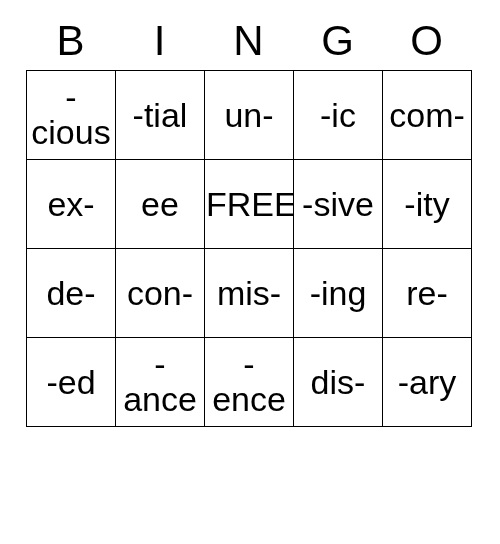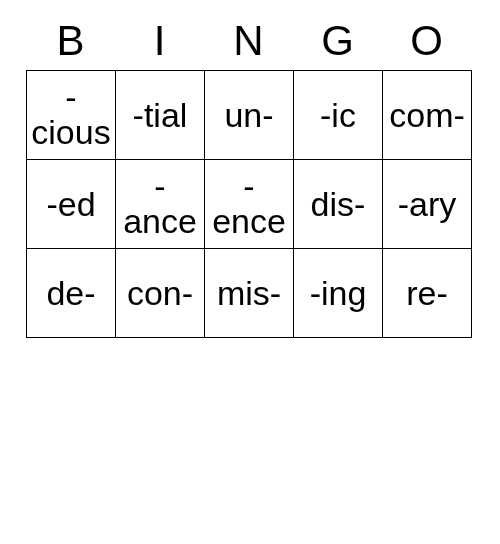--- a/index.html
+++ b/index.html
@@ -103,48 +103,65 @@
           </td>
         <td class="nowrap">
             <span class="cell-text">-ic</span>
           </td>
         <td class="nowrap">
             <span class="cell-text">com-</span>
           </td>
       </tr>
       <tr>
         <td class="nowrap">
-            <span class="cell-text">-ed</span>
-          </td>
-        <td class="wrap">
-            <span class="cell-text">-<br>ance</span>
-          </td>
-        <td class="wrap">
-            <span class="cell-text">-<br>ence</span>
+            <span class="cell-text">ex-</span>
           </td>
         <td class="nowrap">
-            <span class="cell-text">dis-</span>
+            <span class="cell-text">ee</span>
           </td>
         <td class="nowrap">
-            <span class="cell-text">-ary</span>
+            <span class="cell-text">FREE</span>
+          </td>
+        <td class="nowrap">
+            <span class="cell-text">-sive</span>
+          </td>
+        <td class="nowrap">
+            <span class="cell-text">-ity</span>
           </td>
       </tr>
       <tr>
         <td class="nowrap">
             <span class="cell-text">de-</span>
           </td>
         <td class="nowrap">
             <span class="cell-text">con-</span>
           </td>
         <td class="nowrap">
             <span class="cell-text">mis-</span>
           </td>
         <td class="nowrap">
             <span class="cell-text">-ing</span>
           </td>
         <td class="nowrap">
             <span class="cell-text">re-</span>
           </td>
       </tr>
+      <tr>
+        <td class="nowrap">
+            <span class="cell-text">-ed</span>
+          </td>
+        <td class="wrap">
+            <span class="cell-text">-<br>ance</span>
+          </td>
+        <td class="wrap">
+            <span class="cell-text">-<br>ence</span>
+          </td>
+        <td class="nowrap">
+            <span class="cell-text">dis-</span>
+          </td>
+        <td class="nowrap">
+            <span class="cell-text">-ary</span>
+          </td>
+      </tr>
     </tbody>
   </table>
 
 </div>
 
 </body></html>

